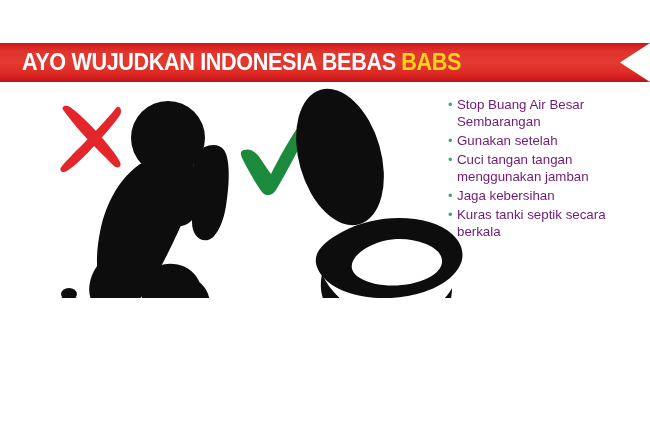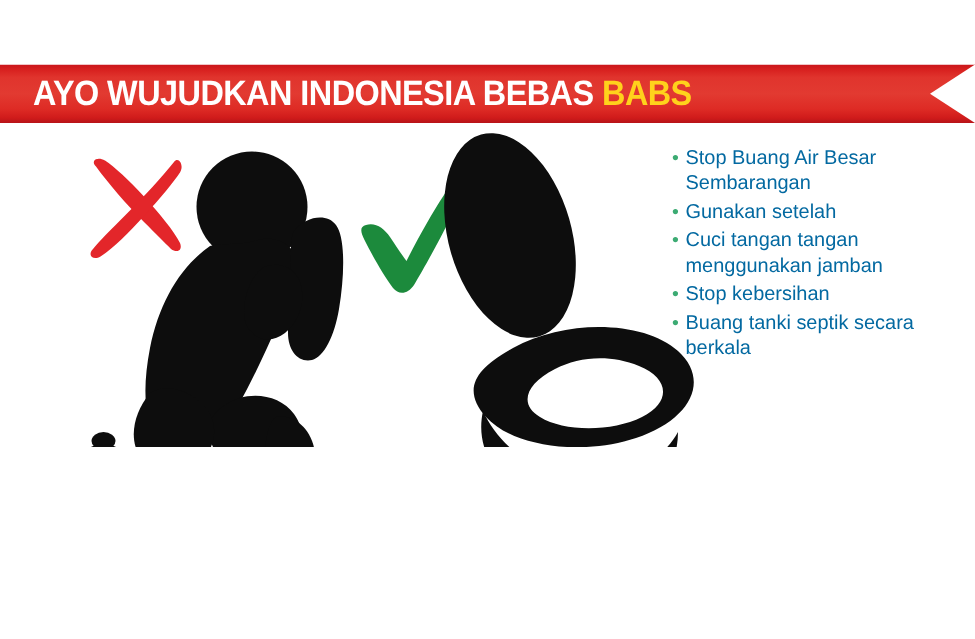--- a/index.html
+++ b/index.html
@@ -100,21 +100,21 @@
   .bullet-dot {
     flex: 0 0 auto;
     width: 8px;
     color: #3cab73;
     font-size: 13px;
     line-height: 17px;
     margin-right: 1px;
   }
   .bullet-text {
     flex: 1 1 auto;
-    color: #0369a1;
+    color: #701a75;
     font-size: 13.3px;
     line-height: 17px;
     font-family: "Liberation Sans", sans-serif;
   }
 </style>
 </head>
 <body>
 
 <div id="poster">
 
@@ -243,23 +243,23 @@
     <div class="bullet-row">
       <span class="bullet-dot">•</span>
       <span class="bullet-text">Gunakan setelah</span>
     </div>
     <div class="bullet-row">
       <span class="bullet-dot">•</span>
       <span class="bullet-text">Cuci tangan tangan menggunakan jamban</span>
     </div>
     <div class="bullet-row">
       <span class="bullet-dot">•</span>
-      <span class="bullet-text">Stop kebersihan</span>
-    </div>
-    <div class="bullet-row">
-      <span class="bullet-dot">•</span>
-      <span class="bullet-text">Buang tanki septik secara berkala</span>
+      <span class="bullet-text">Jaga kebersihan</span>
+    </div>
+    <div class="bullet-row">
+      <span class="bullet-dot">•</span>
+      <span class="bullet-text">Kuras tanki septik secara berkala</span>
     </div>
   </div>
 
   <div class="teal-bar"></div>
 
 </div>
 
 </body></html>

